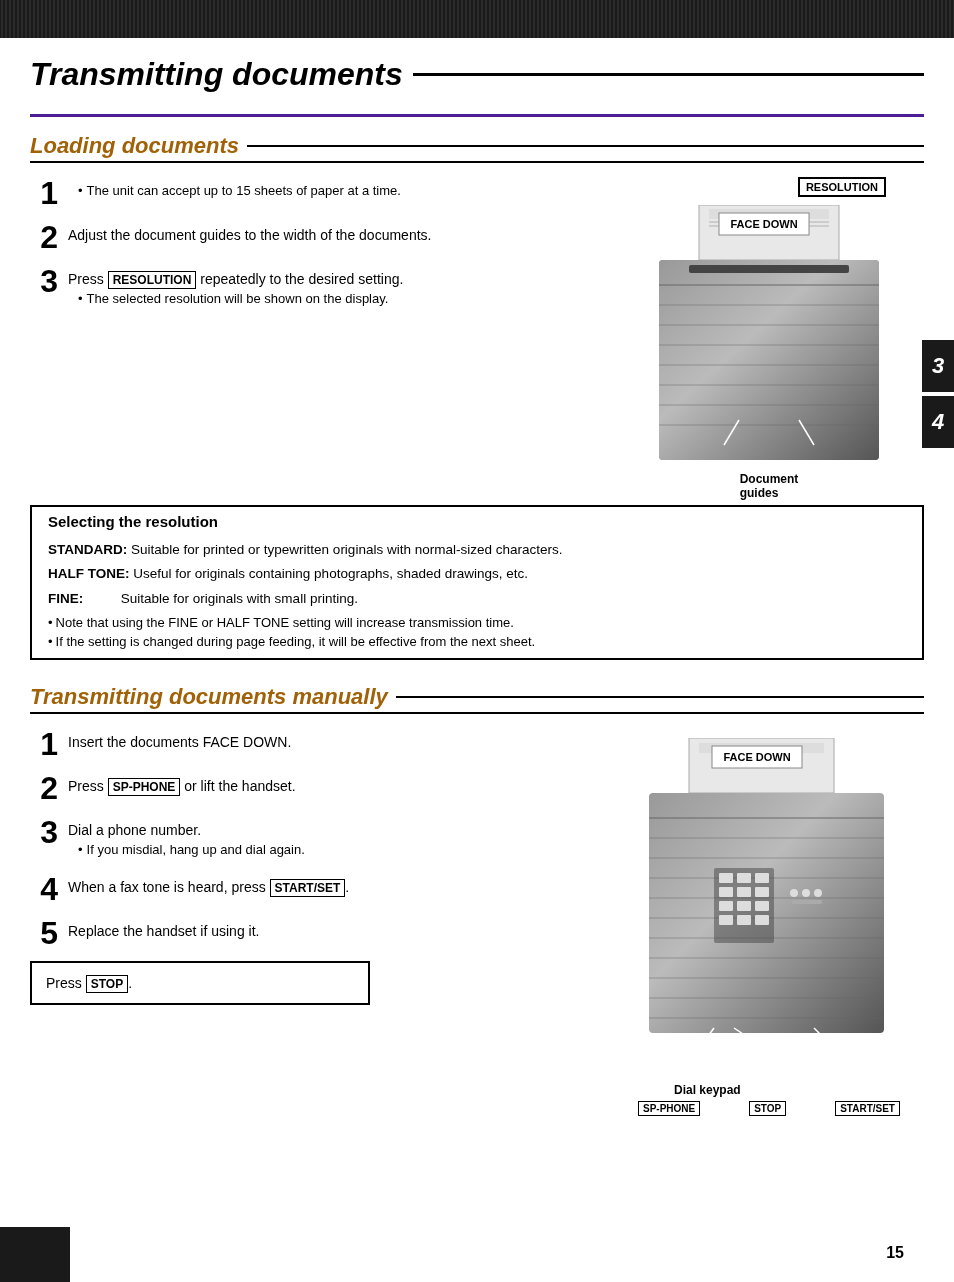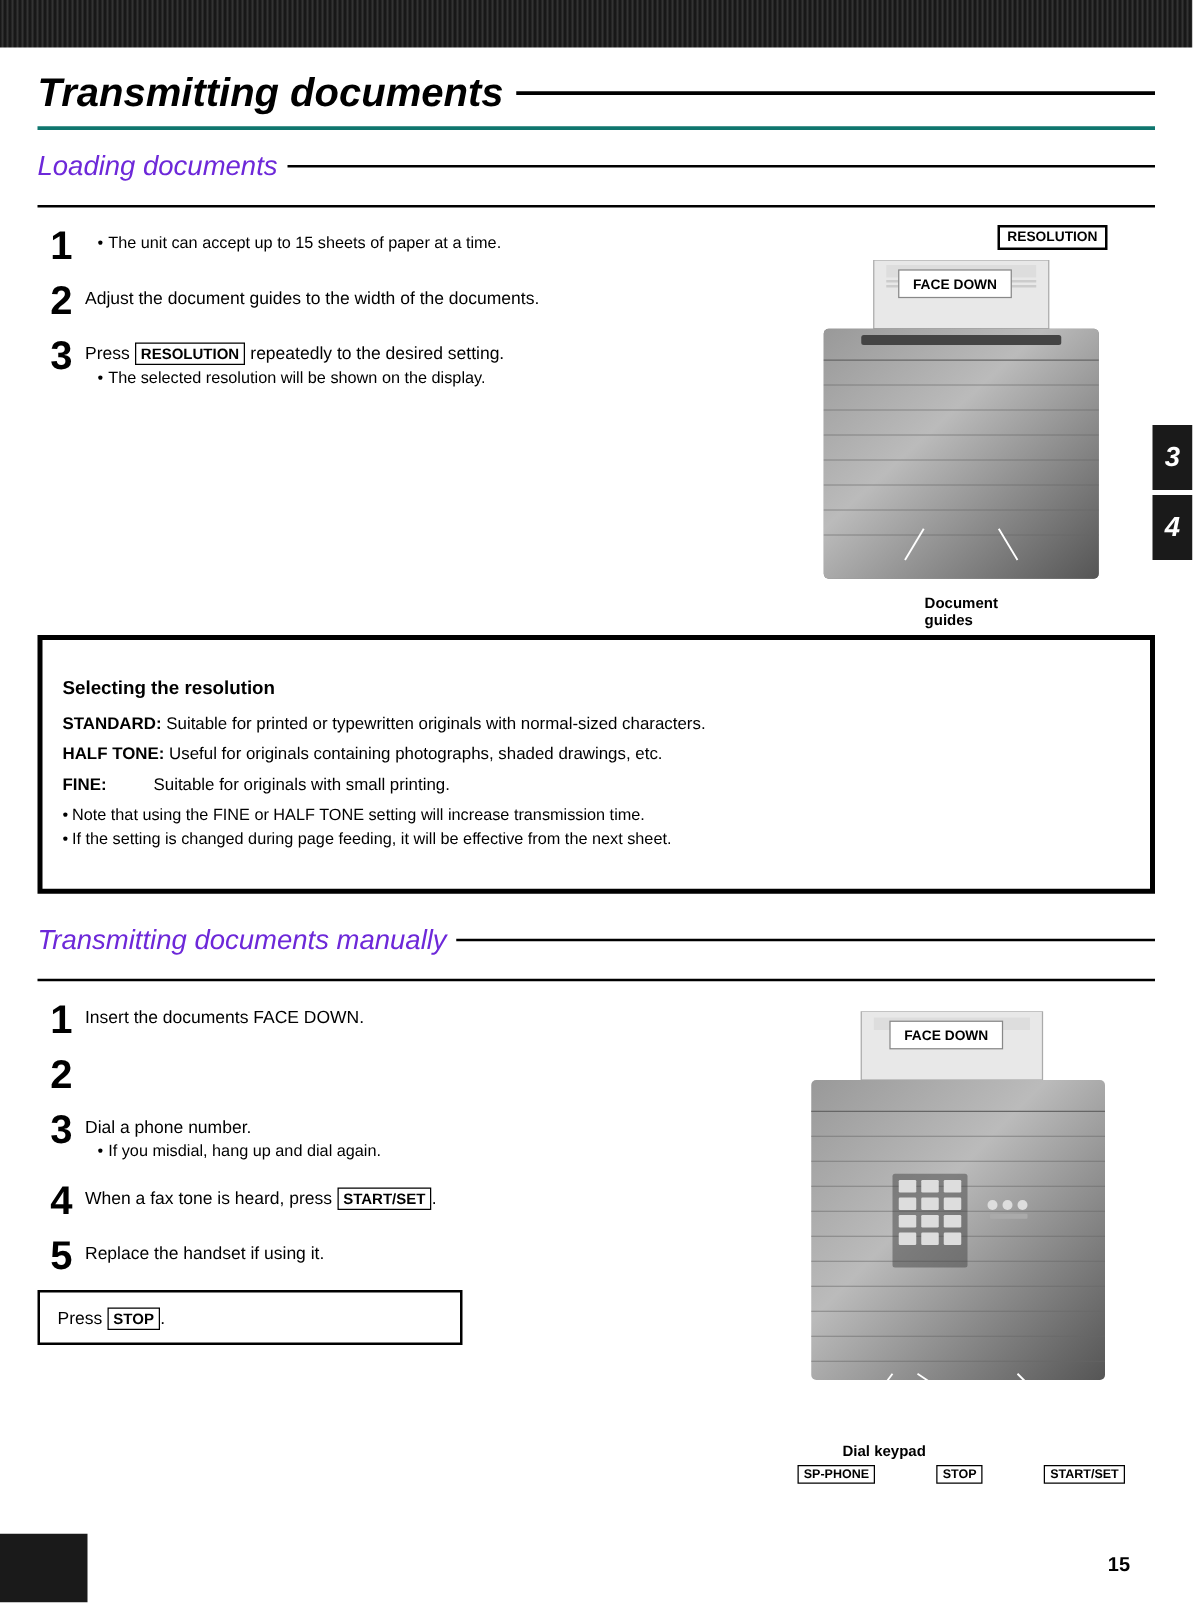--- a/index.html
+++ b/index.html
@@ -47,42 +47,42 @@
       font-weight: bold;
       font-style: italic;
     }
 
     
     .page-title {
       font-size: 32px;
       font-style: italic;
       font-weight: bold;
       color: #000;
-      border-bottom: 3px solid #0f766e;
-      padding-bottom: 8px;
+      border-bottom: 3px solid #4c1d95;
+      padding-bottom: 21px;
       margin-bottom: 16px;
       display: flex;
       align-items: center;
     }
     .page-title::after {
       content: '';
       flex: 1;
       height: 3px;
       background: #000;
       margin-left: 10px;
     }
 
     
     .section-title {
       font-size: 22px;
       font-style: italic;
-      font-weight: normal;
-      color: #6d28d9;
+      font-weight: bold;
+      color: #a16207;
       border-bottom: 2px solid #000;
-      padding-bottom: 18px;
+      padding-bottom: 2px;
       margin-bottom: 14px;
       display: flex;
       align-items: center;
     }
     .section-title::after {
       content: '';
       flex: 1;
       height: 2px;
       background: #000;
       margin-left: 8px;
@@ -150,22 +150,22 @@
       padding: 2px 6px;
       font-size: 11px;
       font-weight: bold;
       position: absolute;
       top: 0;
       right: 38px;
     }
 
     
     .selecting-resolution-box {
-      border: 4px solid #000000;
-      padding: 30px 16px;
+      border: 2px solid #000000;
+      padding: 6px 16px;
       margin-bottom: 24px;
     }
     .selecting-resolution-box .box-title {
       font-size: 15px;
       font-weight: bold;
       margin-bottom: 10px;
     }
     .res-item {
       margin-bottom: 4px;
       font-size: 13.5px;
@@ -334,20 +334,23 @@
 
       <div class="step">
         <div class="step-number">1</div>
         <div class="step-content">
           <p>Insert the documents FACE DOWN.</p>
         </div>
       </div>
 
       <div class="step">
         <div class="step-number">2</div>
+        <div class="step-content">
+          <p>Press <span class="btn-label">SP-PHONE</span> or lift the handset.</p>
+        </div>
       </div>
 
       <div class="step">
         <div class="step-number">3</div>
         <div class="step-content">
           <p>Dial a phone number.</p>
           <p class="step-note">If you misdial, hang up and dial again.</p>
         </div>
       </div>
 

